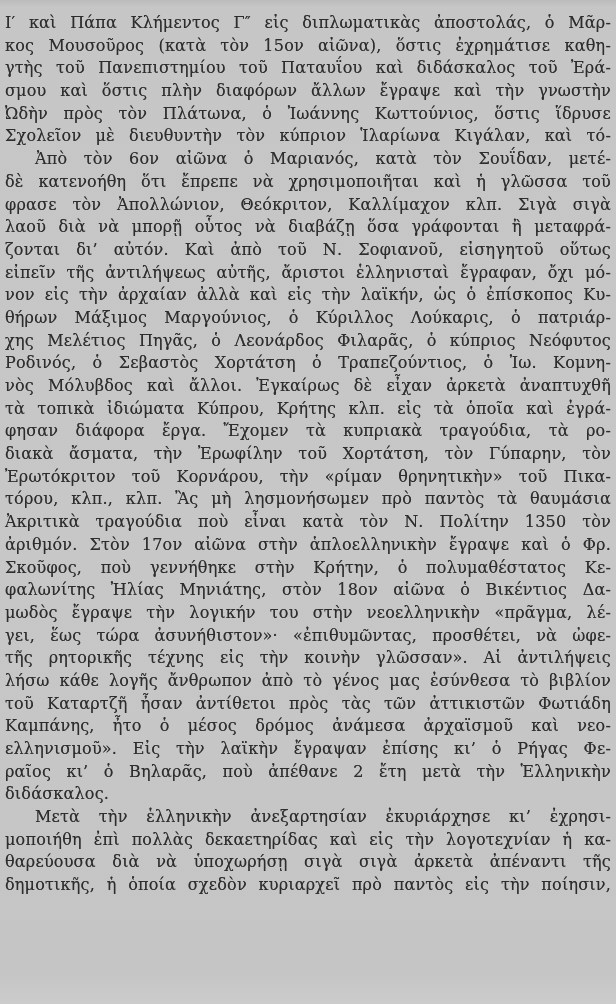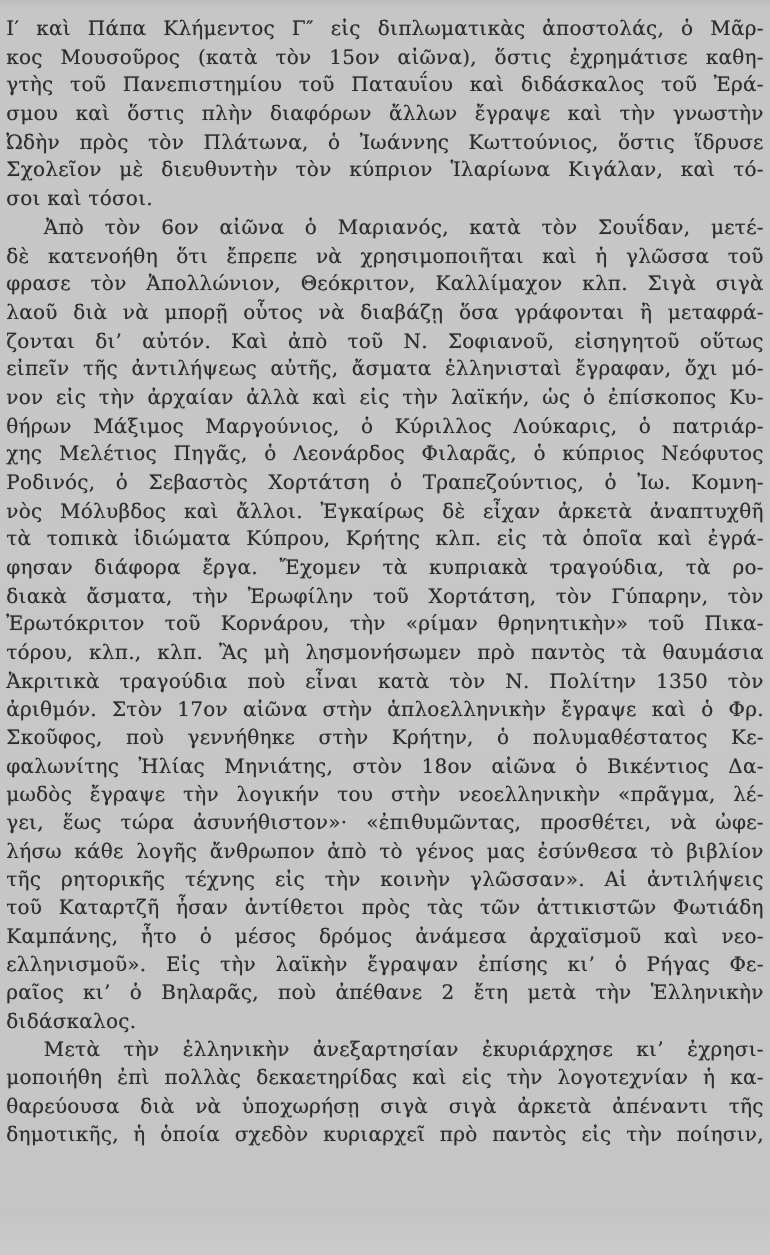--- a/index.html
+++ b/index.html
@@ -44,45 +44,44 @@
 <body>
 
 <div class="page">
   <div class="text-block" id="text-block" style="color: rgb(45, 45, 45);">
       <div class="line">Ι′ καὶ Πάπα Κλήμεντος Γ″ εἰς διπλωματικὰς ἀποστολάς, ὁ Μᾶρ-</div>
       <div class="line">κος Μουσοῦρος (κατὰ τὸν 15ον αἰῶνα), ὅστις ἐχρημάτισε καθη-</div>
       <div class="line">γτὴς τοῦ Πανεπιστημίου τοῦ Παταυΐου καὶ διδάσκαλος τοῦ Ἐρά-</div>
       <div class="line">σμου καὶ ὅστις πλὴν διαφόρων ἄλλων ἔγραψε καὶ τὴν γνωστὴν</div>
       <div class="line">Ὠδὴν πρὸς τὸν Πλάτωνα, ὁ Ἰωάννης Κωττούνιος, ὅστις ἵδρυσε</div>
       <div class="line">Σχολεῖον μὲ διευθυντὴν τὸν κύπριον Ἱλαρίωνα Κιγάλαν, καὶ τό-</div>
-      <div class="line para-end">σοι καὶ τόσοι.</div>
       <div class="line indent">Ἀπὸ τὸν 6ον αἰῶνα ὁ Μαριανός, κατὰ τὸν Σουΐδαν, μετέ-</div>
       <div class="line">δὲ κατενοήθη ὅτι ἔπρεπε νὰ χρησιμοποιῆται καὶ ἡ γλῶσσα τοῦ</div>
       <div class="line">φρασε τὸν Ἀπολλώνιον, Θεόκριτον, Καλλίμαχον κλπ. Σιγὰ σιγὰ</div>
       <div class="line">λαοῦ διὰ νὰ μπορῇ οὗτος νὰ διαβάζῃ ὅσα γράφονται ἢ μεταφρά-</div>
       <div class="line">ζονται δι’ αὐτόν. Καὶ ἀπὸ τοῦ Ν. Σοφιανοῦ, εἰσηγητοῦ οὕτως</div>
-      <div class="line">εἰπεῖν τῆς ἀντιλήψεως αὐτῆς, ἄσματα ἑλληνισταὶ ἔγραφαν, ὄχι μό-</div>
+      <div class="line">εἰπεῖν τῆς ἀντιλήψεως αὐτῆς, ἄριστοι ἑλληνισταὶ ἔγραφαν, ὄχι μό-</div>
       <div class="line">νον εἰς τὴν ἀρχαίαν ἀλλὰ καὶ εἰς τὴν λαϊκήν, ὡς ὁ ἐπίσκοπος Κυ-</div>
       <div class="line">θήρων Μάξιμος Μαργούνιος, ὁ Κύριλλος Λούκαρις, ὁ πατριάρ-</div>
       <div class="line">χης Μελέτιος Πηγᾶς, ὁ Λεονάρδος Φιλαρᾶς, ὁ κύπριος Νεόφυτος</div>
       <div class="line">Ροδινός, ὁ Σεβαστὸς Χορτάτση ὁ Τραπεζούντιος, ὁ Ἰω. Κομνη-</div>
       <div class="line">νὸς Μόλυβδος καὶ ἄλλοι. Ἐγκαίρως δὲ εἶχαν ἀρκετὰ ἀναπτυχθῆ</div>
       <div class="line">τὰ τοπικὰ ἰδιώματα Κύπρου, Κρήτης κλπ. εἰς τὰ ὁποῖα καὶ ἐγρά-</div>
       <div class="line">φησαν διάφορα ἔργα. Ἔχομεν τὰ κυπριακὰ τραγούδια, τὰ ρο-</div>
       <div class="line">διακὰ ἄσματα, τὴν Ἐρωφίλην τοῦ Χορτάτση, τὸν Γύπαρην, τὸν</div>
       <div class="line">Ἐρωτόκριτον τοῦ Κορνάρου, τὴν «ρίμαν θρηνητικὴν» τοῦ Πικα-</div>
       <div class="line">τόρου, κλπ., κλπ. Ἂς μὴ λησμονήσωμεν πρὸ παντὸς τὰ θαυμάσια</div>
       <div class="line">Ἀκριτικὰ τραγούδια ποὺ εἶναι κατὰ τὸν Ν. Πολίτην 1350 τὸν</div>
       <div class="line">ἀριθμόν. Στὸν 17ον αἰῶνα στὴν ἁπλοελληνικὴν ἔγραψε καὶ ὁ Φρ.</div>
       <div class="line">Σκοῦφος, ποὺ γεννήθηκε στὴν Κρήτην, ὁ πολυμαθέστατος Κε-</div>
       <div class="line">φαλωνίτης Ἠλίας Μηνιάτης, στὸν 18ον αἰῶνα ὁ Βικέντιος Δα-</div>
       <div class="line">μωδὸς ἔγραψε τὴν λογικήν του στὴν νεοελληνικὴν «πρᾶγμα, λέ-</div>
       <div class="line">γει, ἕως τώρα ἀσυνήθιστον»· «ἐπιθυμῶντας, προσθέτει, νὰ ὠφε-</div>
+      <div class="line">τῆς ρητορικῆς τέχνης εἰς τὴν κοινὴν γλῶσσαν». Αἱ ἀντιλήψεις</div>
       <div class="line">λήσω κάθε λογῆς ἄνθρωπον ἀπὸ τὸ γένος μας ἐσύνθεσα τὸ βιβλίον</div>
-      <div class="line">τῆς ρητορικῆς τέχνης εἰς τὴν κοινὴν γλῶσσαν». Αἱ ἀντιλήψεις</div>
       <div class="line">τοῦ Καταρτζῆ ἦσαν ἀντίθετοι πρὸς τὰς τῶν ἀττικιστῶν Φωτιάδη</div>
       <div class="line">Καμπάνης, ἦτο ὁ μέσος δρόμος ἀνάμεσα ἀρχαϊσμοῦ καὶ νεο-</div>
       <div class="line">ελληνισμοῦ». Εἰς τὴν λαϊκὴν ἔγραψαν ἐπίσης κι’ ὁ Ρήγας Φε-</div>
       <div class="line">ραῖος κι’ ὁ Βηλαρᾶς, ποὺ ἀπέθανε 2 ἔτη μετὰ τὴν Ἑλληνικὴν</div>
       <div class="line para-end">διδάσκαλος.</div>
       <div class="line indent">Μετὰ τὴν ἑλληνικὴν ἀνεξαρτησίαν ἐκυριάρχησε κι’ ἐχρησι-</div>
       <div class="line">μοποιήθη ἐπὶ πολλὰς δεκαετηρίδας καὶ εἰς τὴν λογοτεχνίαν ἡ κα-</div>
       <div class="line">θαρεύουσα διὰ νὰ ὑποχωρήσῃ σιγὰ σιγὰ ἀρκετὰ ἀπέναντι τῆς</div>
       <div class="line">δημοτικῆς, ἡ ὁποία σχεδὸν κυριαρχεῖ πρὸ παντὸς εἰς τὴν ποίησιν,</div>
     </div>

